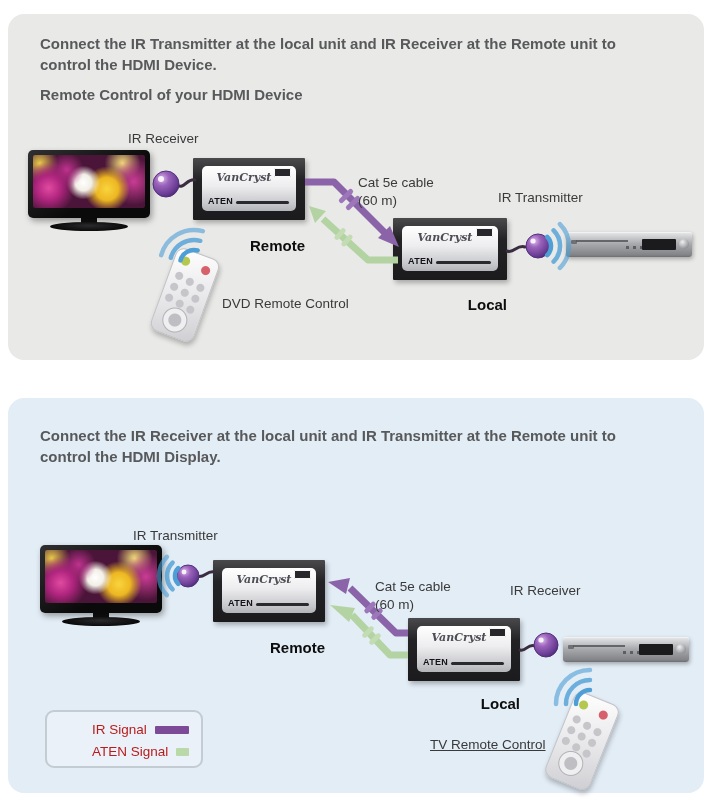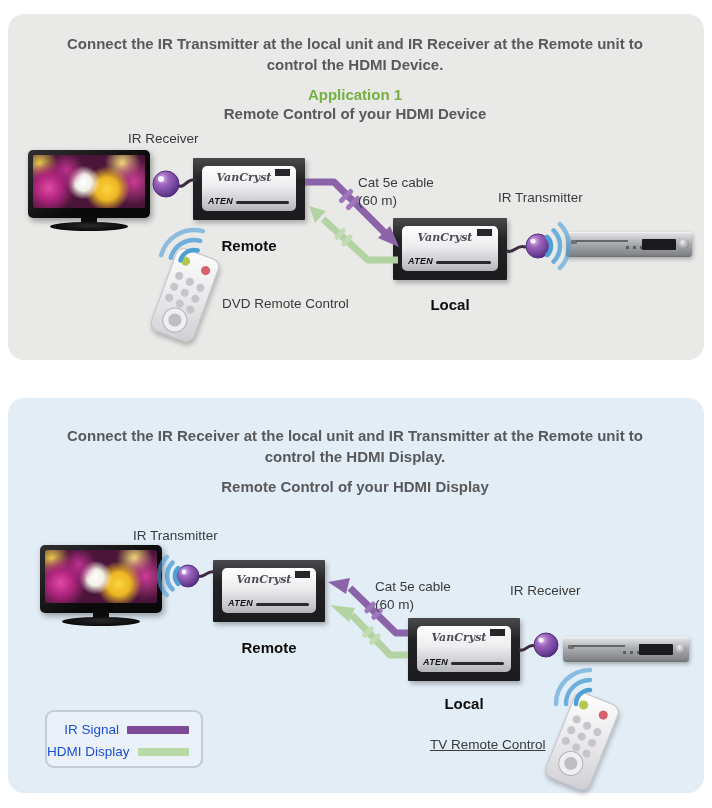--- a/index.html
+++ b/index.html
@@ -3,43 +3,43 @@
 <meta charset="utf-8">
 <style>
   html,body{margin:0;padding:0;}
   body{
     width:712px;height:808px;position:relative;background:#ffffff;
     font-family:"Liberation Sans",sans-serif;overflow:hidden;
   }
   .panel{position:absolute;left:8px;width:696px;border-radius:16px;}
   #p1{top:14px;height:346px;background:#e9e9e8;}
   #p2{top:398px;height:395px;background:#e3edf6;}
-  .panel-text{position:absolute;left:32px;top:20px;width:630px;z-index:5;text-align:center;}
+  .panel-text{position:absolute;left:32px;top:20px;width:630px;z-index:5;}
   #p2 .panel-text{top:28px;}
   .heading{font-size:15px;font-weight:bold;line-height:1.38;color:#58595b;margin:0 0 11px 0;}
   .app-label{font-size:15px;font-weight:bold;line-height:1.25;color:#76b043;margin:0;}
   .subtitle{font-size:15px;font-weight:bold;line-height:1.25;color:#58595b;margin:0;}
 
   .lbl{position:absolute;font-size:13.5px;color:#3a3a3a;white-space:nowrap;z-index:5;}
   .lbl.two-line span{display:block;line-height:18px;}
-  .unit-name{position:absolute;font-size:15px;font-weight:bold;color:#0d0d0d;text-align:center;z-index:5;}
+  .unit-name{position:absolute;font-size:15px;font-weight:bold;color:#0d0d0d;text-align:right;z-index:5;}
 
   
   .unit{position:absolute;width:112px;height:62px;border-radius:1px;z-index:2;
     background:linear-gradient(180deg,#4a4a4c,#232325 35%,#1b1b1d);
     box-shadow:2px 3px 5px rgba(0,0,0,0.28);}
   .unit-face{position:absolute;left:9px;right:9px;top:8px;bottom:9px;border-radius:5px;
     background:linear-gradient(180deg,#ffffff,#ededef 45%,#c6c7cb 85%,#b3b4b8);}
   .brand{position:absolute;left:0;right:10px;top:5px;text-align:center;
     font-family:"DejaVu Serif",serif;font-style:italic;font-weight:bold;
     font-size:11px;color:#4d4d56;}
   .led{position:absolute;top:2px;right:5px;width:15px;height:7px;background:#27272b;
     border:1px solid #f6f6f8;border-radius:1px;}
   .maker{position:absolute;left:6px;bottom:5px;font-size:9px;font-weight:bold;
-    font-style:italic;color:#131315;letter-spacing:0.3px;}
+    color:#131315;letter-spacing:0.3px;}
   .stripe{position:absolute;left:34px;right:7px;bottom:7px;height:3px;background:#2a2a2e;border-radius:2px;}
 
   
   .tv{position:absolute;width:122px;z-index:2;}
   .tv-bezel{position:relative;width:122px;height:68px;border-radius:5px;
     background:linear-gradient(145deg,#303032,#0a0a0a 60%);
     box-shadow:2px 3px 6px rgba(0,0,0,0.35);}
   .tv-screen{position:absolute;left:5px;right:5px;top:5px;bottom:10px;border-radius:2px;
     background:
       radial-gradient(circle at 14% 62%, #e14aa0 0%, #b0257f 12%, rgba(120,20,90,0) 26%),
@@ -87,32 +87,31 @@
   #p1 .handset{transform:rotate(20deg);}
   #p2 .handset{transform:rotate(22deg);}
 
   .overlay{position:absolute;left:0;top:0;z-index:3;pointer-events:none;}
 
   
   .legend{position:absolute;left:37px;top:312px;width:158px;height:58px;z-index:5;
     border:2px solid #c3cbd3;border-radius:9px;background:rgba(255,255,255,0.25);
     box-sizing:border-box;padding:10px 12px 0 0;display:flex;flex-direction:column;gap:7px;}
   .lrow{display:flex;align-items:center;justify-content:flex-end;gap:8px;
-    font-size:13.5px;color:#1d4ed8;white-space:nowrap;}
+    font-size:13.5px;color:#b91c1c;white-space:nowrap;margin-left:45px;}
   .bar{width:62px;height:8px;border-radius:1px;}
   .bar.ir{background:#7c4a96;}
   .bar.hdmi{background:#b9d9a9;}
 </style>
 </head>
 <body>
 
 <div class="panel" id="p1">
   <div class="panel-text">
     <p class="heading">Connect the IR Transmitter at the local unit and IR Receiver at the Remote unit to control the HDMI Device.</p>
-    <p class="app-label">Application 1</p>
     <p class="subtitle">Remote Control of your HDMI Device</p>
   </div>
 
   <div class="tv" style="left:20px;top:136px;">
     <div class="tv-bezel">
       <div class="tv-screen"></div>
     </div>
     <div class="tv-neck"></div>
     <div class="tv-base"></div>
   </div>
@@ -201,21 +200,20 @@
     <span>(60 m)</span>
   </div>
   <div class="lbl" style="left:490px;top:176px;">IR Transmitter</div>
   <div class="unit-name" style="left:385px;width:114px;top:282px;">Local</div>
   <div class="lbl" style="left:214px;top:282px;text-align:center;">DVD Remote Control</div>
 </div>
 
 <div class="panel" id="p2">
   <div class="panel-text">
     <p class="heading">Connect the IR Receiver at the local unit and IR Transmitter at the Remote unit to control the HDMI Display.</p>
-    <p class="subtitle">Remote Control of your HDMI Display</p>
   </div>
 
   <div class="tv" style="left:32px;top:147px;">
     <div class="tv-bezel">
       <div class="tv-screen"></div>
     </div>
     <div class="tv-neck"></div>
     <div class="tv-base"></div>
   </div>
 
@@ -297,17 +295,17 @@
   <div class="lbl" style="left:502px;top:185px;">IR Receiver</div>
   <div class="unit-name" style="left:400px;width:112px;top:297px;">Local</div>
   <div class="lbl" style="left:422px;top:339px;text-decoration:underline;">TV Remote Control</div>
 
   <div class="legend">
     <div class="lrow">
       <span>IR Signal</span>
       <span class="bar ir"></span>
     </div>
     <div class="lrow">
-      <span>HDMI  Display</span>
+      <span>ATEN  Signal</span>
       <span class="bar hdmi"></span>
     </div>
   </div>
 </div>
 
 </body></html>

